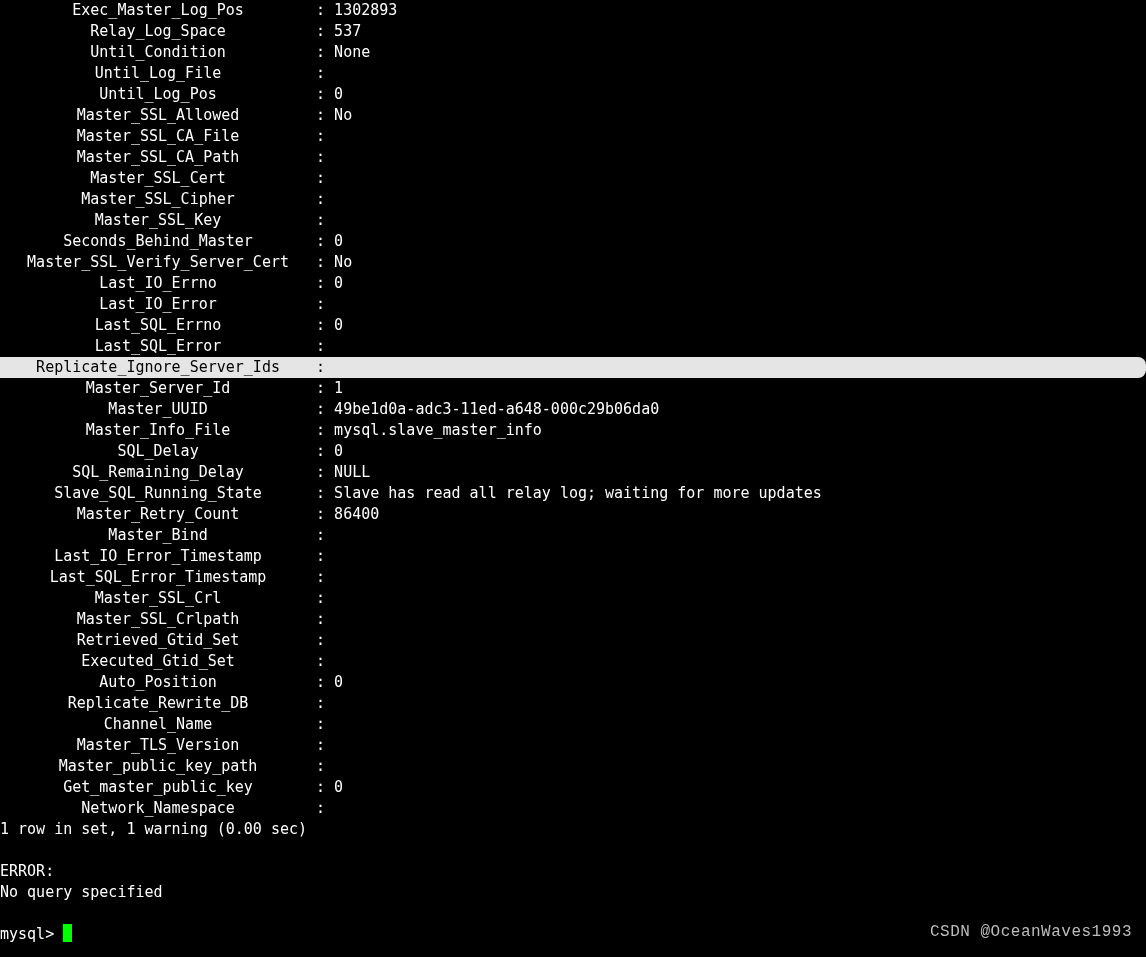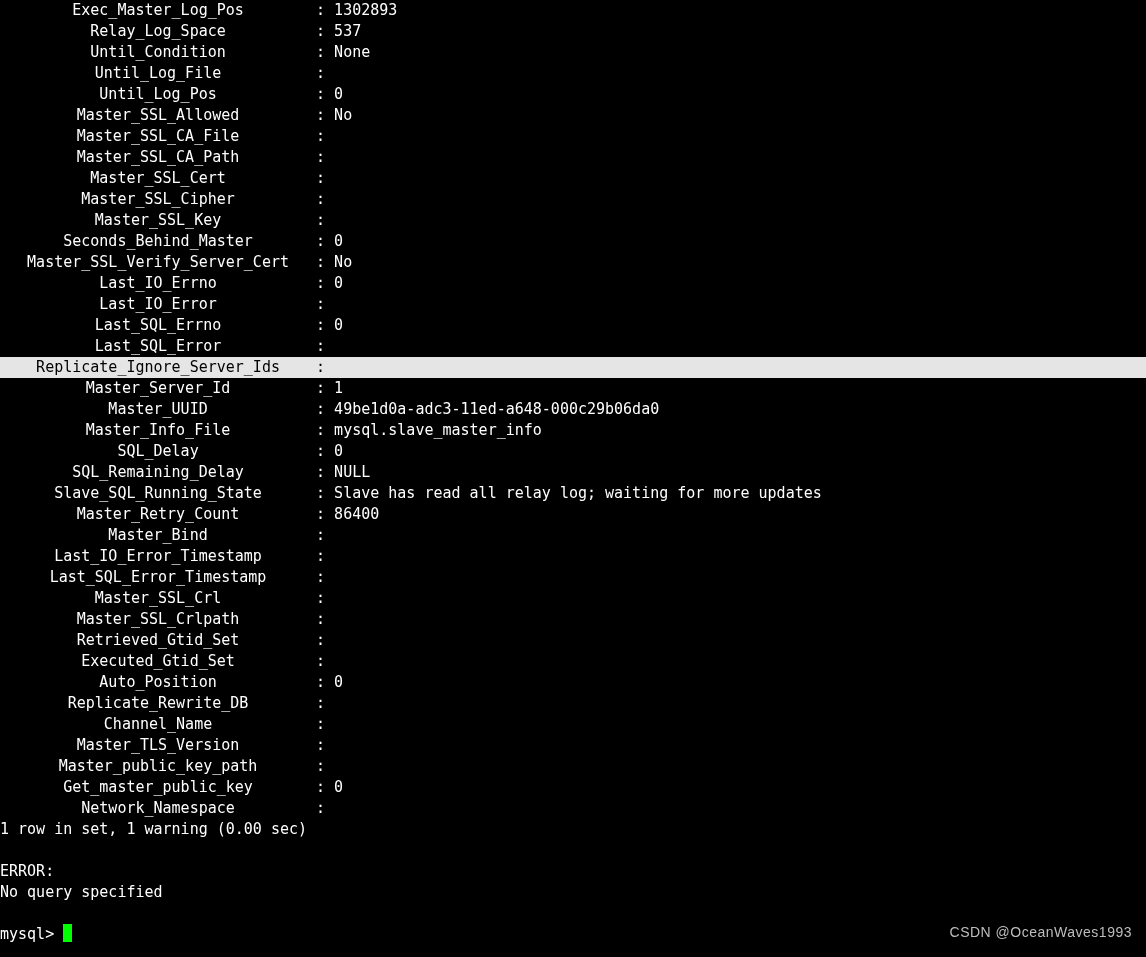--- a/index.html
+++ b/index.html
@@ -29,39 +29,40 @@
     width: 2ch;
   }
   .val {
     display: inline-block;
   }
   .highlight {
     background: #e5e5e5;
     color: #000000;
     display: block;
     width: 100%;
+    border-radius: 8px;
   }
   .highlight .label, .highlight .sep {
     background: #e5e5e5;
     color: #000000;
   }
   .cursor {
     display: inline-block;
     width: 9px;
     height: 18px;
     background: #00ff00;
     vertical-align: -3px;
   }
   .watermark {
     position: absolute;
     right: 14px;
     bottom: 14px;
     color: #bdbdbd;
-    font-family: Liberation Sans, sans-serif;
-    font-size: 14px;
+    font-family: Liberation Mono, monospace;
+    font-size: 16px;
     letter-spacing: 0.5px;
   }
 </style>
 </head>
 <body>
 
 <div class="terminal" id="term"><div class=""><span class="label">Exec_Master_Log_Pos</span><span class="sep">: </span><span class="val">1302893</span></div><div class=""><span class="label">Relay_Log_Space</span><span class="sep">: </span><span class="val">537</span></div><div class=""><span class="label">Until_Condition</span><span class="sep">: </span><span class="val">None</span></div><div class=""><span class="label">Until_Log_File</span><span class="sep">: </span><span class="val"></span></div><div class=""><span class="label">Until_Log_Pos</span><span class="sep">: </span><span class="val">0</span></div><div class=""><span class="label">Master_SSL_Allowed</span><span class="sep">: </span><span class="val">No</span></div><div class=""><span class="label">Master_SSL_CA_File</span><span class="sep">: </span><span class="val"></span></div><div class=""><span class="label">Master_SSL_CA_Path</span><span class="sep">: </span><span class="val"></span></div><div class=""><span class="label">Master_SSL_Cert</span><span class="sep">: </span><span class="val"></span></div><div class=""><span class="label">Master_SSL_Cipher</span><span class="sep">: </span><span class="val"></span></div><div class=""><span class="label">Master_SSL_Key</span><span class="sep">: </span><span class="val"></span></div><div class=""><span class="label">Seconds_Behind_Master</span><span class="sep">: </span><span class="val">0</span></div><div class=""><span class="label">Master_SSL_Verify_Server_Cert</span><span class="sep">: </span><span class="val">No</span></div><div class=""><span class="label">Last_IO_Errno</span><span class="sep">: </span><span class="val">0</span></div><div class=""><span class="label">Last_IO_Error</span><span class="sep">: </span><span class="val"></span></div><div class=""><span class="label">Last_SQL_Errno</span><span class="sep">: </span><span class="val">0</span></div><div class=""><span class="label">Last_SQL_Error</span><span class="sep">: </span><span class="val"></span></div><div class="highlight"><span class="label">Replicate_Ignore_Server_Ids</span><span class="sep">: </span><span class="val"></span></div><div class=""><span class="label">Master_Server_Id</span><span class="sep">: </span><span class="val">1</span></div><div class=""><span class="label">Master_UUID</span><span class="sep">: </span><span class="val">49be1d0a-adc3-11ed-a648-000c29b06da0</span></div><div class=""><span class="label">Master_Info_File</span><span class="sep">: </span><span class="val">mysql.slave_master_info</span></div><div class=""><span class="label">SQL_Delay</span><span class="sep">: </span><span class="val">0</span></div><div class=""><span class="label">SQL_Remaining_Delay</span><span class="sep">: </span><span class="val">NULL</span></div><div class=""><span class="label">Slave_SQL_Running_State</span><span class="sep">: </span><span class="val">Slave has read all relay log; waiting for more updates</span></div><div class=""><span class="label">Master_Retry_Count</span><span class="sep">: </span><span class="val">86400</span></div><div class=""><span class="label">Master_Bind</span><span class="sep">: </span><span class="val"></span></div><div class=""><span class="label">Last_IO_Error_Timestamp</span><span class="sep">: </span><span class="val"></span></div><div class=""><span class="label">Last_SQL_Error_Timestamp</span><span class="sep">: </span><span class="val"></span></div><div class=""><span class="label">Master_SSL_Crl</span><span class="sep">: </span><span class="val"></span></div><div class=""><span class="label">Master_SSL_Crlpath</span><span class="sep">: </span><span class="val"></span></div><div class=""><span class="label">Retrieved_Gtid_Set</span><span class="sep">: </span><span class="val"></span></div><div class=""><span class="label">Executed_Gtid_Set</span><span class="sep">: </span><span class="val"></span></div><div class=""><span class="label">Auto_Position</span><span class="sep">: </span><span class="val">0</span></div><div class=""><span class="label">Replicate_Rewrite_DB</span><span class="sep">: </span><span class="val"></span></div><div class=""><span class="label">Channel_Name</span><span class="sep">: </span><span class="val"></span></div><div class=""><span class="label">Master_TLS_Version</span><span class="sep">: </span><span class="val"></span></div><div class=""><span class="label">Master_public_key_path</span><span class="sep">: </span><span class="val"></span></div><div class=""><span class="label">Get_master_public_key</span><span class="sep">: </span><span class="val">0</span></div><div class=""><span class="label">Network_Namespace</span><span class="sep">: </span><span class="val"></span></div><div>1 row in set, 1 warning (0.00 sec)</div><div>&nbsp;</div><div>ERROR:</div><div>No query specified</div><div>&nbsp;</div><div><span>mysql&gt; </span><span class="cursor"></span></div></div>
 
 <div class="watermark">CSDN @OceanWaves1993</div>
 

